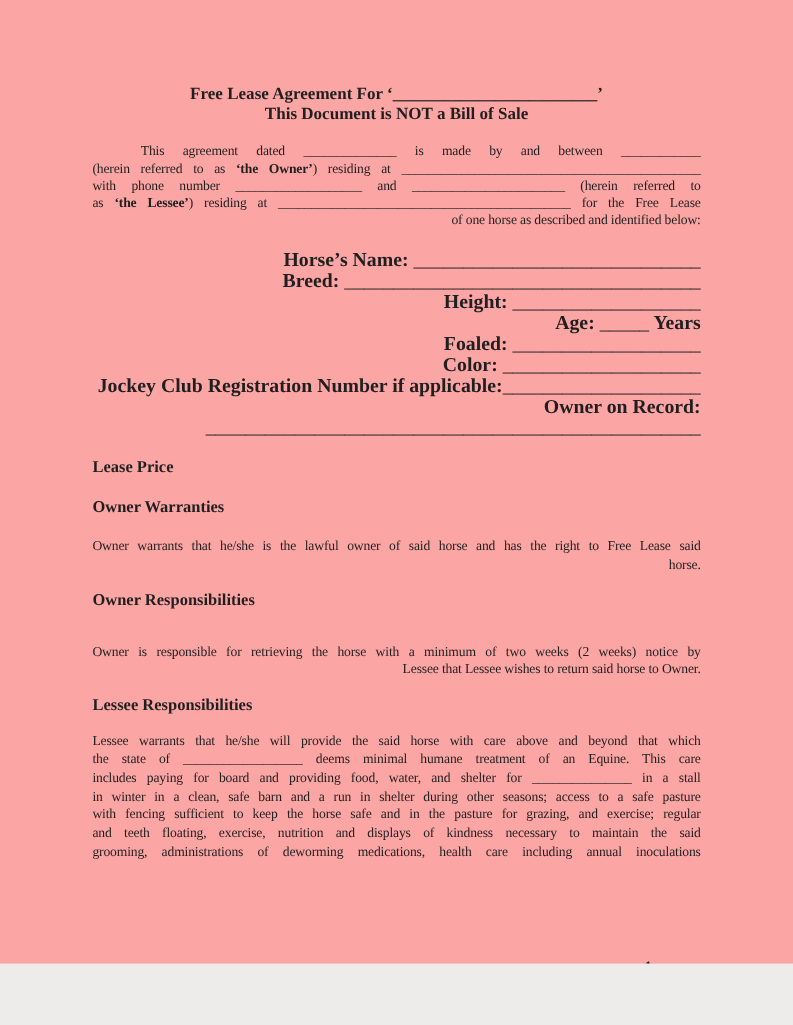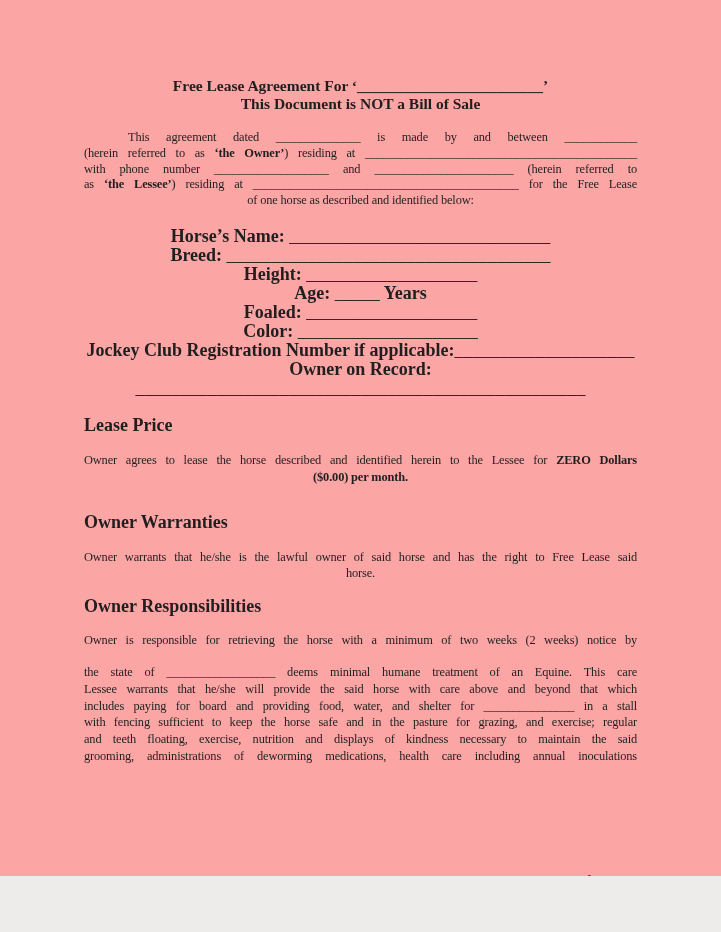--- a/index.html
+++ b/index.html
@@ -31,41 +31,41 @@
     font-weight: 700;
     font-size: 15.5px;
     line-height: 18px;
   }
   .para {
     font-size: 12.4px;
     line-height: 16.8px;
     letter-spacing: -0.15px;
   }
   .para.tight { line-height: 15.8px; }
-  .line { text-align: center; }
+  .line { text-align: right; }
   .line.j { text-align: justify; text-align-last: justify; }
   .line.ind { padding-left: 44px; }
   .sb { font-weight: 700; }
   .sn { font-weight: 400; }
   .fields {
     font-size: 18px;
     line-height: 19px;
     margin-bottom: 18px;
   }
   .fields .sb { font-weight: 700; }
   .heading {
-    font-size: 18px;
+    font-size: 15px;
     font-weight: 700;
     line-height: 19px;
     margin: 0 0 17px 0;
   }
   .mb18 { margin-bottom: 18px; }
   .mb27 { margin-bottom: 27px; }
   .mb15 { margin-bottom: 15px; }
-  .mb16 { margin-bottom: 16px; }
+  .mb16 { margin-bottom: 28px; }
   .mb14 { margin-bottom: 14px; }
   .page-number {
     position: absolute;
     left: 586px;
     top: 871px;
     font-size: 13px;
     font-weight: 700;
   }
 </style>
 </head>
@@ -92,40 +92,39 @@
         <div class="line"><span class="sb">Breed: </span><span class="sn">____________________________________</span></div>
         <div class="line"><span class="sb">Height: </span><span class="sn">___________________</span></div>
         <div class="line"><span class="sb">Age: </span><span class="sn">_____</span><span class="sb"> Years</span></div>
         <div class="line"><span class="sb">Foaled: </span><span class="sn">___________________</span></div>
         <div class="line"><span class="sb">Color: </span><span class="sn">____________________</span></div>
         <div class="line"><span class="sb">Jockey Club Registration Number if applicable:</span><span class="sn">____________________</span></div>
         <div class="line"><span class="sb">Owner on Record: </span><span class="sn">__________________________________________________</span></div>
       </div>
 
     <h2 class="heading">Lease Price</h2>
-    <div class="para mb27">
-        <div class="line j"><span class="sn">Owner agrees to lease the horse described and identified herein to the Lessee for </span><span class="sb">ZERO Dollars</span></div>
-        <div class="line"><span class="sb">($0.00) per month.</span></div>
-      </div>
 
     <h2 class="heading">Owner Warranties</h2>
     <div class="para mb15">
         <div class="line j"><span class="sn">Owner warrants that he/she is the lawful owner of said horse and has the right to Free Lease said</span></div>
         <div class="line"><span class="sn">horse.</span></div>
       </div>
 
     <h2 class="heading mb16">Owner Responsibilities</h2>
     <div class="para mb15">
         <div class="line j"><span class="sn">Owner is responsible for retrieving the horse with a minimum of two weeks (2 weeks) notice by</span></div>
+        <div class="line"><span class="sn">Lessee that Lessee wishes to return said horse to Owner.</span></div>
       </div>
 
+    <h2 class="heading mb14">Lessee Responsibilities</h2>
     <div class="para">
+        <div class="line j"><span class="sn">Lessee warrants that he/she will provide the said horse with care above and beyond that which</span></div>
         <div class="line j"><span class="sn">the state of </span><span class="sn">__________________</span><span class="sn"> deems minimal humane treatment of an Equine. This care</span></div>
-        <div class="line j"><span class="sn">Lessee warrants that he/she will provide the said horse with care above and beyond that which</span></div>
         <div class="line j"><span class="sn">includes paying for board and providing food, water, and shelter for </span><span class="sn">_______________</span><span class="sn"> in a stall</span></div>
+        <div class="line j"><span class="sn">in winter in a clean, safe barn and a run in shelter during other seasons; access to a safe pasture</span></div>
         <div class="line j"><span class="sn">with fencing sufficient to keep the horse safe and in the pasture for grazing, and exercise; regular</span></div>
         <div class="line j"><span class="sn">and teeth floating, exercise, nutrition and displays of kindness necessary to maintain the said</span></div>
         <div class="line j"><span class="sn">grooming, administrations of deworming medications, health care including annual inoculations</span></div>
       </div>
 
   </div>
 
   <div class="page-number">1</div>
 </div>
 

